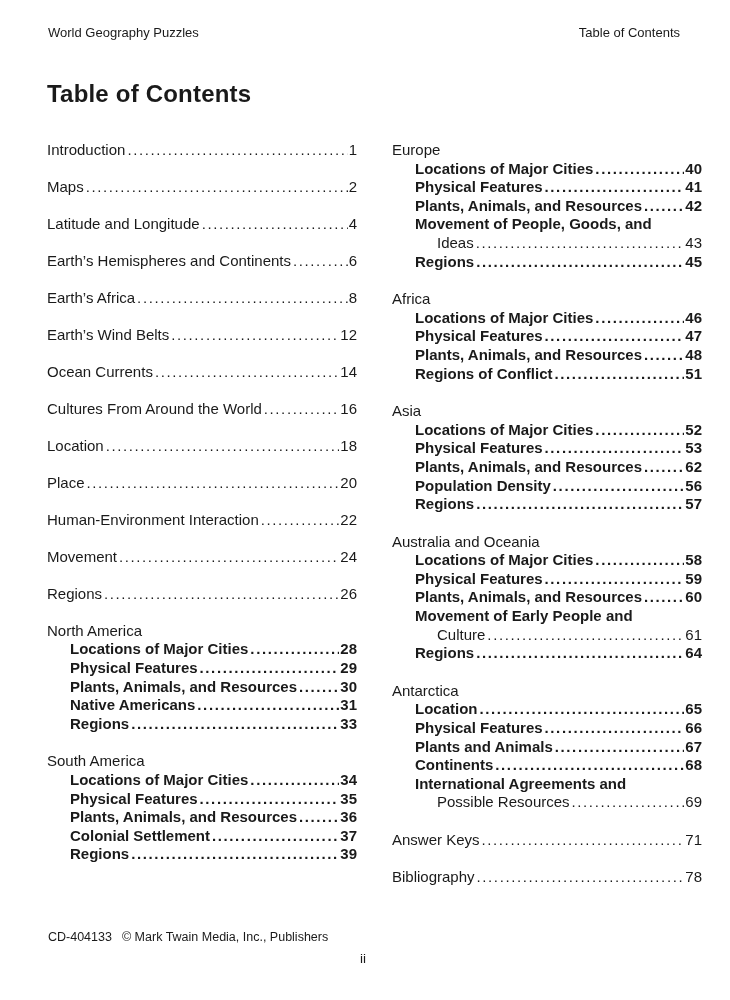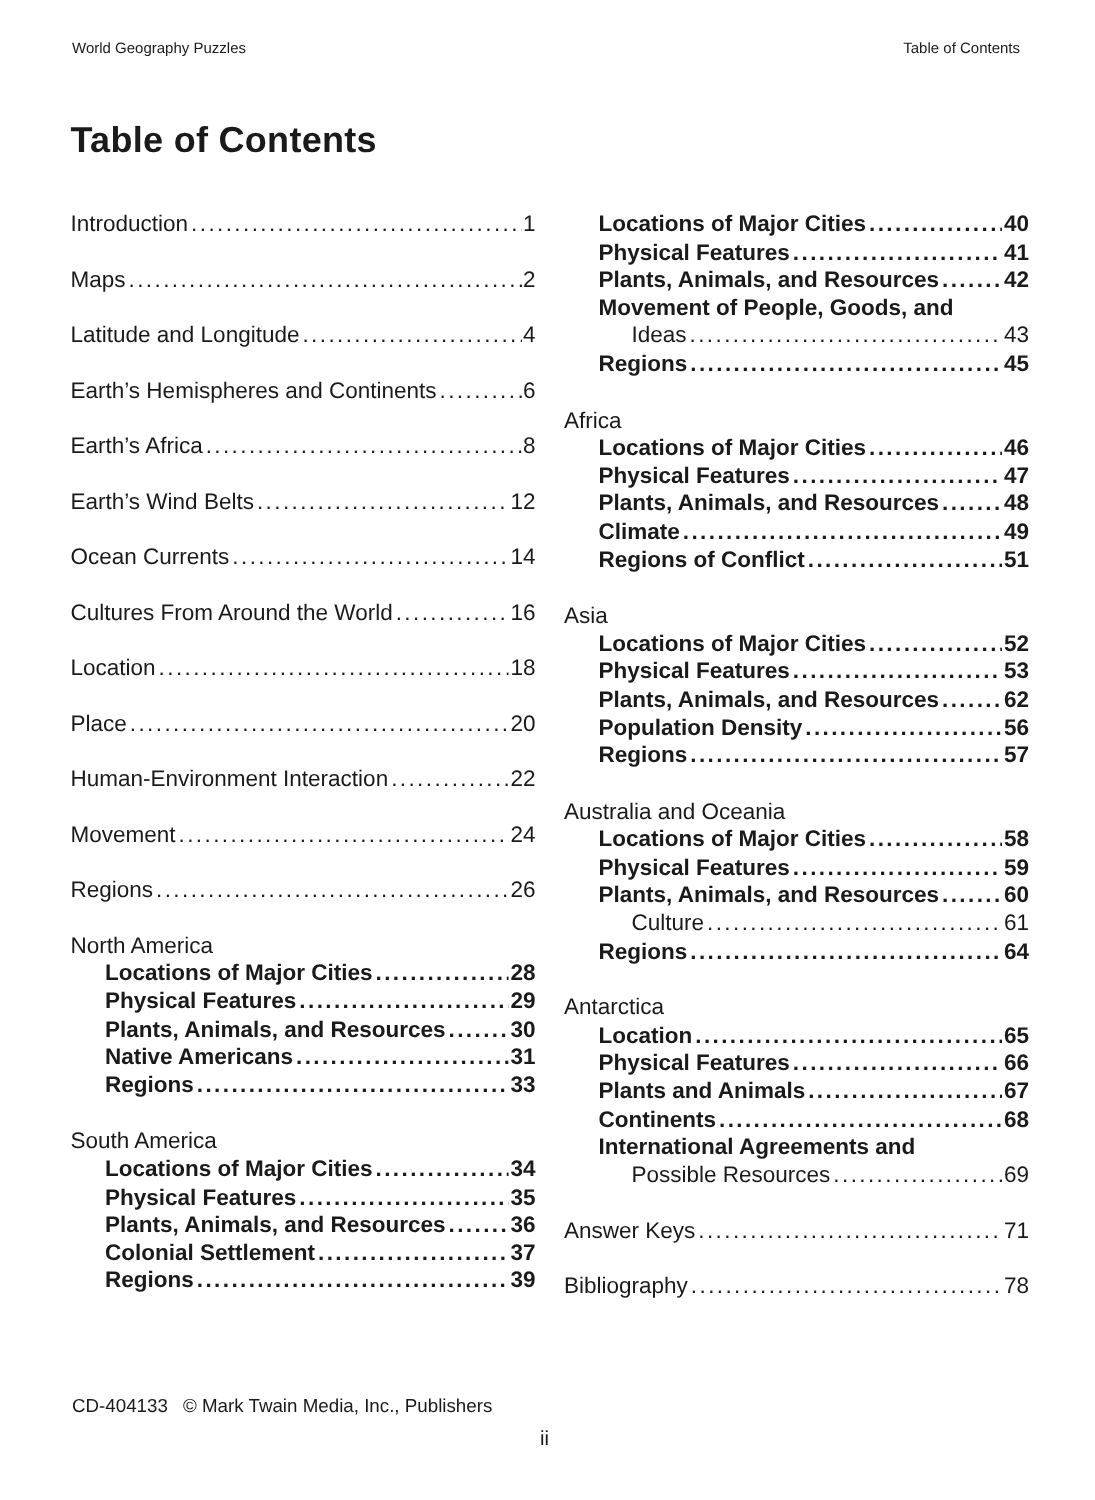--- a/index.html
+++ b/index.html
@@ -13,37 +13,37 @@
     overflow: hidden;
     margin: 0 auto;
   }
   .running-head {
     position: absolute;
     top: 25px;
     left: 48px;
     right: 50px;
     display: flex;
     justify-content: space-between;
-    font-size: 10px;
+    font-size: 13px;
     line-height: 16px;
   }
   .page-title {
     position: absolute;
     top: 80px;
     left: 47px;
     font-size: 24px;
     font-weight: bold;
     letter-spacing: 0.2px;
   }
   .columns {
     position: absolute;
     top: 141px;
     left: 47px;
     display: flex;
-    gap: 19px;
+    gap: 35px;
   }
   .col {
     width: 310px;
     font-size: 15px;
     line-height: 18.6px;
   }
   .row { display: flex; }
   .label, .page-num { white-space: nowrap; }
   .dots {
     flex: 1 1 auto;
@@ -212,20 +212,23 @@
           </div>
           <div class="row indent-1">
             <span class="label">Regions</span>
             <span class="dots"></span>
             <span class="page-num">39</span>
           </div>
         </div>
       </div>
     <div class="col" id="col-right">
         <div class="toc-section">
+          <div class="row section-title">
+            <span class="label">Europe</span>
+          </div>
           <div class="row indent-1">
             <span class="label">Locations of Major Cities</span>
             <span class="dots"></span>
             <span class="page-num">40</span>
           </div>
           <div class="row indent-1">
             <span class="label">Physical Features</span>
             <span class="dots"></span>
             <span class="page-num">41</span>
           </div>
@@ -261,25 +264,20 @@
             <span class="label">Physical Features</span>
             <span class="dots"></span>
             <span class="page-num">47</span>
           </div>
           <div class="row indent-1">
             <span class="label">Plants, Animals, and Resources</span>
             <span class="dots"></span>
             <span class="page-num">48</span>
           </div>
           <div class="row indent-1">
-            <span class="label">Climate</span>
-            <span class="dots"></span>
-            <span class="page-num">49</span>
-          </div>
-          <div class="row indent-1">
             <span class="label">Regions of Conflict</span>
             <span class="dots"></span>
             <span class="page-num">51</span>
           </div>
         </div>
         <div class="toc-section">
           <div class="row section-title">
             <span class="label">Asia</span>
           </div>
           <div class="row indent-1">
@@ -319,20 +317,23 @@
           </div>
           <div class="row indent-1">
             <span class="label">Physical Features</span>
             <span class="dots"></span>
             <span class="page-num">59</span>
           </div>
           <div class="row indent-1">
             <span class="label">Plants, Animals, and Resources</span>
             <span class="dots"></span>
             <span class="page-num">60</span>
+          </div>
+          <div class="row indent-1">
+            <span class="label">Movement of Early People and</span>
           </div>
           <div class="row indent-2">
             <span class="label">Culture</span>
             <span class="dots"></span>
             <span class="page-num">61</span>
           </div>
           <div class="row indent-1">
             <span class="label">Regions</span>
             <span class="dots"></span>
             <span class="page-num">64</span>

